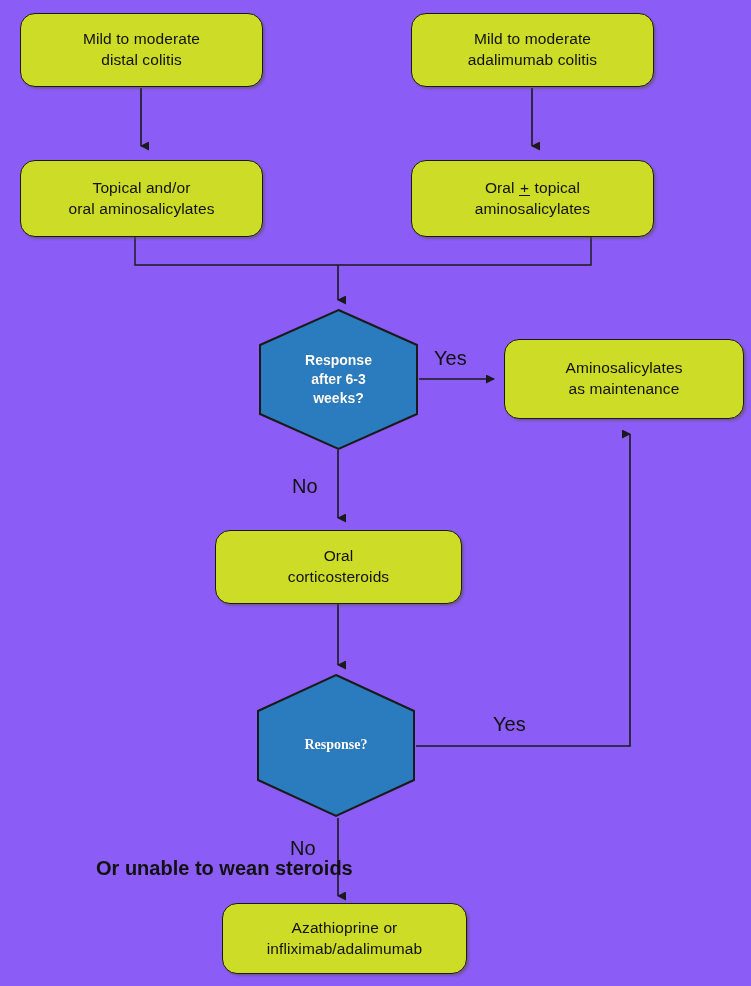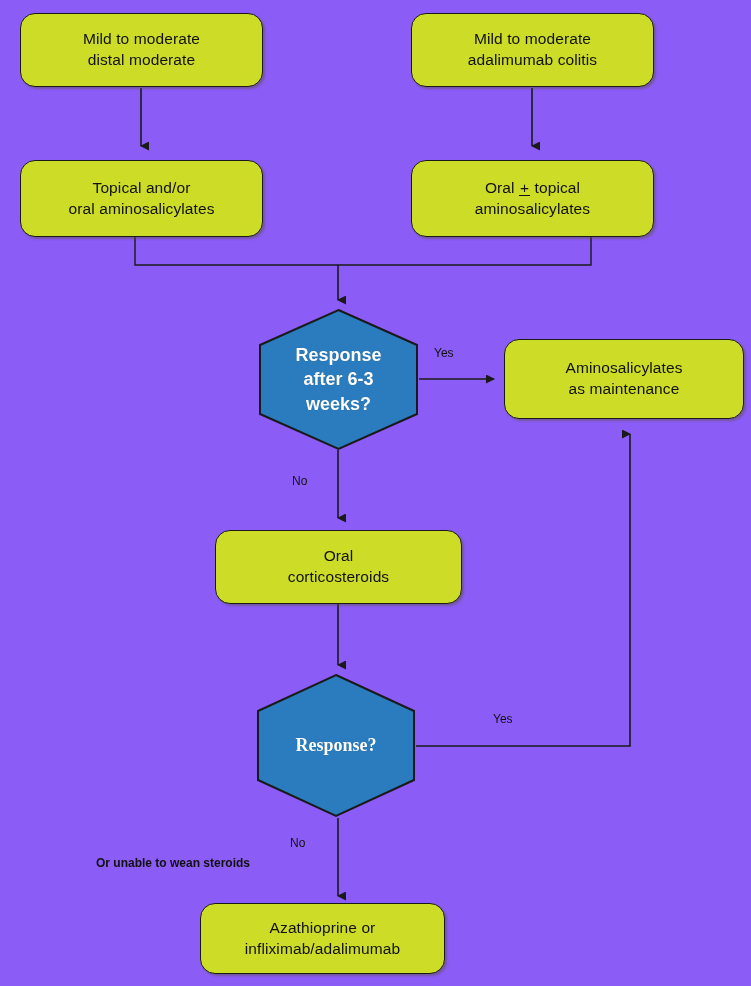--- a/index.html
+++ b/index.html
@@ -55,29 +55,29 @@
   .hex .hexshape {
     position: absolute;
     left: 0;
     top: 0;
     width: 100%;
     height: 100%;
   }
   .hex .label {
     position: relative;
     z-index: 2;
-    font-size: 18px;
+    font-size: 14px;
     font-weight: bold;
     line-height: 1.34;
     color: #ffffff;
     text-shadow: 0 0 1px rgba(0,0,0,0.25);
   }
   .edge-label {
     position: absolute;
-    font-size: 12px;
+    font-size: 20px;
     color: #111111;
     white-space: nowrap;
     line-height: 1.25;
   }
   .plusminus {
     border-bottom: 1.4px solid #111111;
     padding: 0 1px 0 1px;
     display: inline-block;
     line-height: 0.98;
   }
@@ -114,21 +114,21 @@
     <path d="M338,604 L338,665" stroke="#1a1a1a" stroke-width="1.6" fill="none" marker-end="url(#arrowDown)"></path>
 
     <path d="M416,746 L630,746 L630,434" stroke="#1a1a1a" stroke-width="1.6" fill="none" marker-end="url(#arrowUp)"></path>
 
     <path d="M338,818 L338,896" stroke="#1a1a1a" stroke-width="1.6" fill="none" marker-end="url(#arrowDown)"></path>
   </svg>
 
   <div class="node box" style="left:20px; top:13px; width:243px; height:74px;">
     <div class="label">
       <span>Mild to moderate</span><br>
-      <span>distal moderate</span>
+      <span>distal colitis</span>
     </div>
   </div>
 
   <div class="node box" style="left:411px; top:13px; width:243px; height:74px;">
     <div class="label">
       <span>Mild to moderate</span><br>
       <span>adalimumab colitis</span>
     </div>
   </div>
 
@@ -173,21 +173,21 @@
 
   <div class="node hex" style="left:256px; top:673px; width:160px; height:145px;font-family:Liberation Serif, serif;">
     <svg class="hexshape" viewBox="0 0 160 145" preserveAspectRatio="none">
       <polygon points="80,2 158,38 158,107 80,143 2,107 2,38" fill="#2b7cbf" stroke="#1a1a1a" stroke-width="2"></polygon>
     </svg>
     <div class="label">
       <span>Response?</span>
     </div>
   </div>
 
-  <div class="node box" style="left:200px; top:903px; width:245px; height:71px;">
+  <div class="node box" style="left:222px; top:903px; width:245px; height:71px;">
     <div class="label">
       <span>Azathioprine or</span><br>
       <span>infliximab/adalimumab</span>
     </div>
   </div>
 
   <div class="edge-label" style="left:434px; top:346px;">Yes</div>
 
   <div class="edge-label" style="left:292px; top:474px;">No</div>
 

